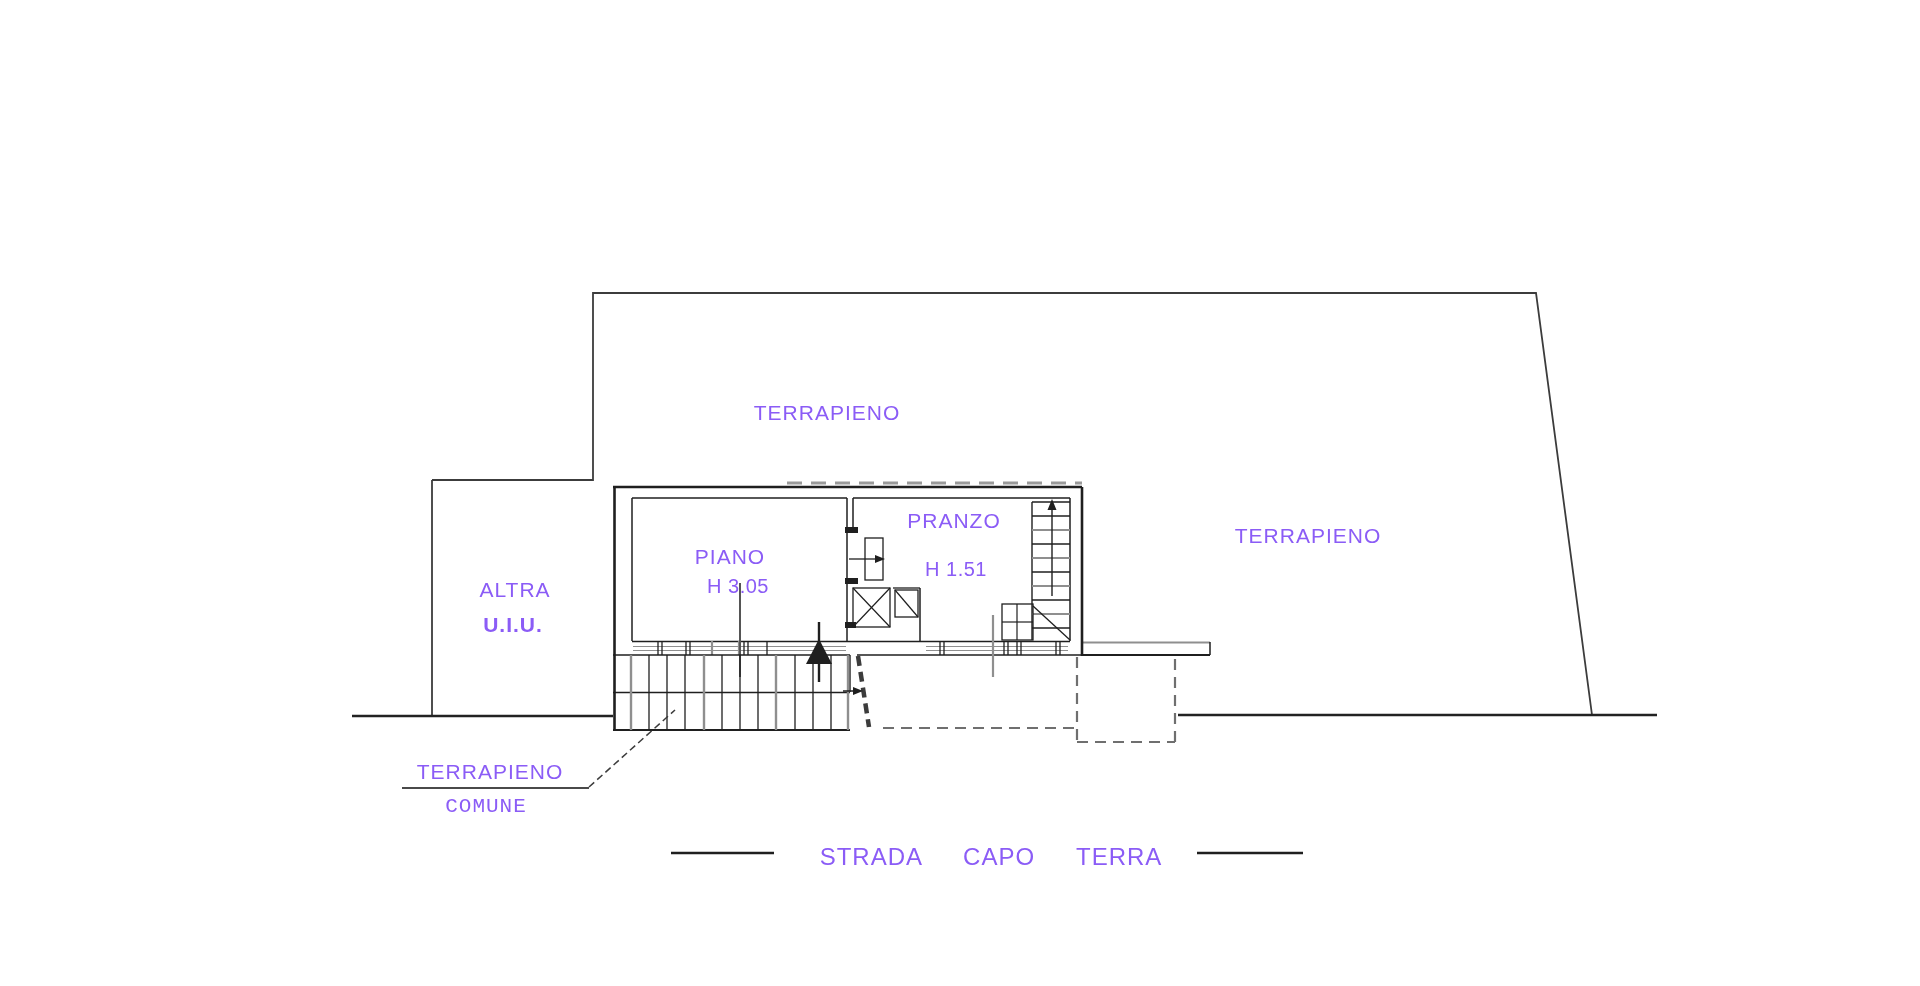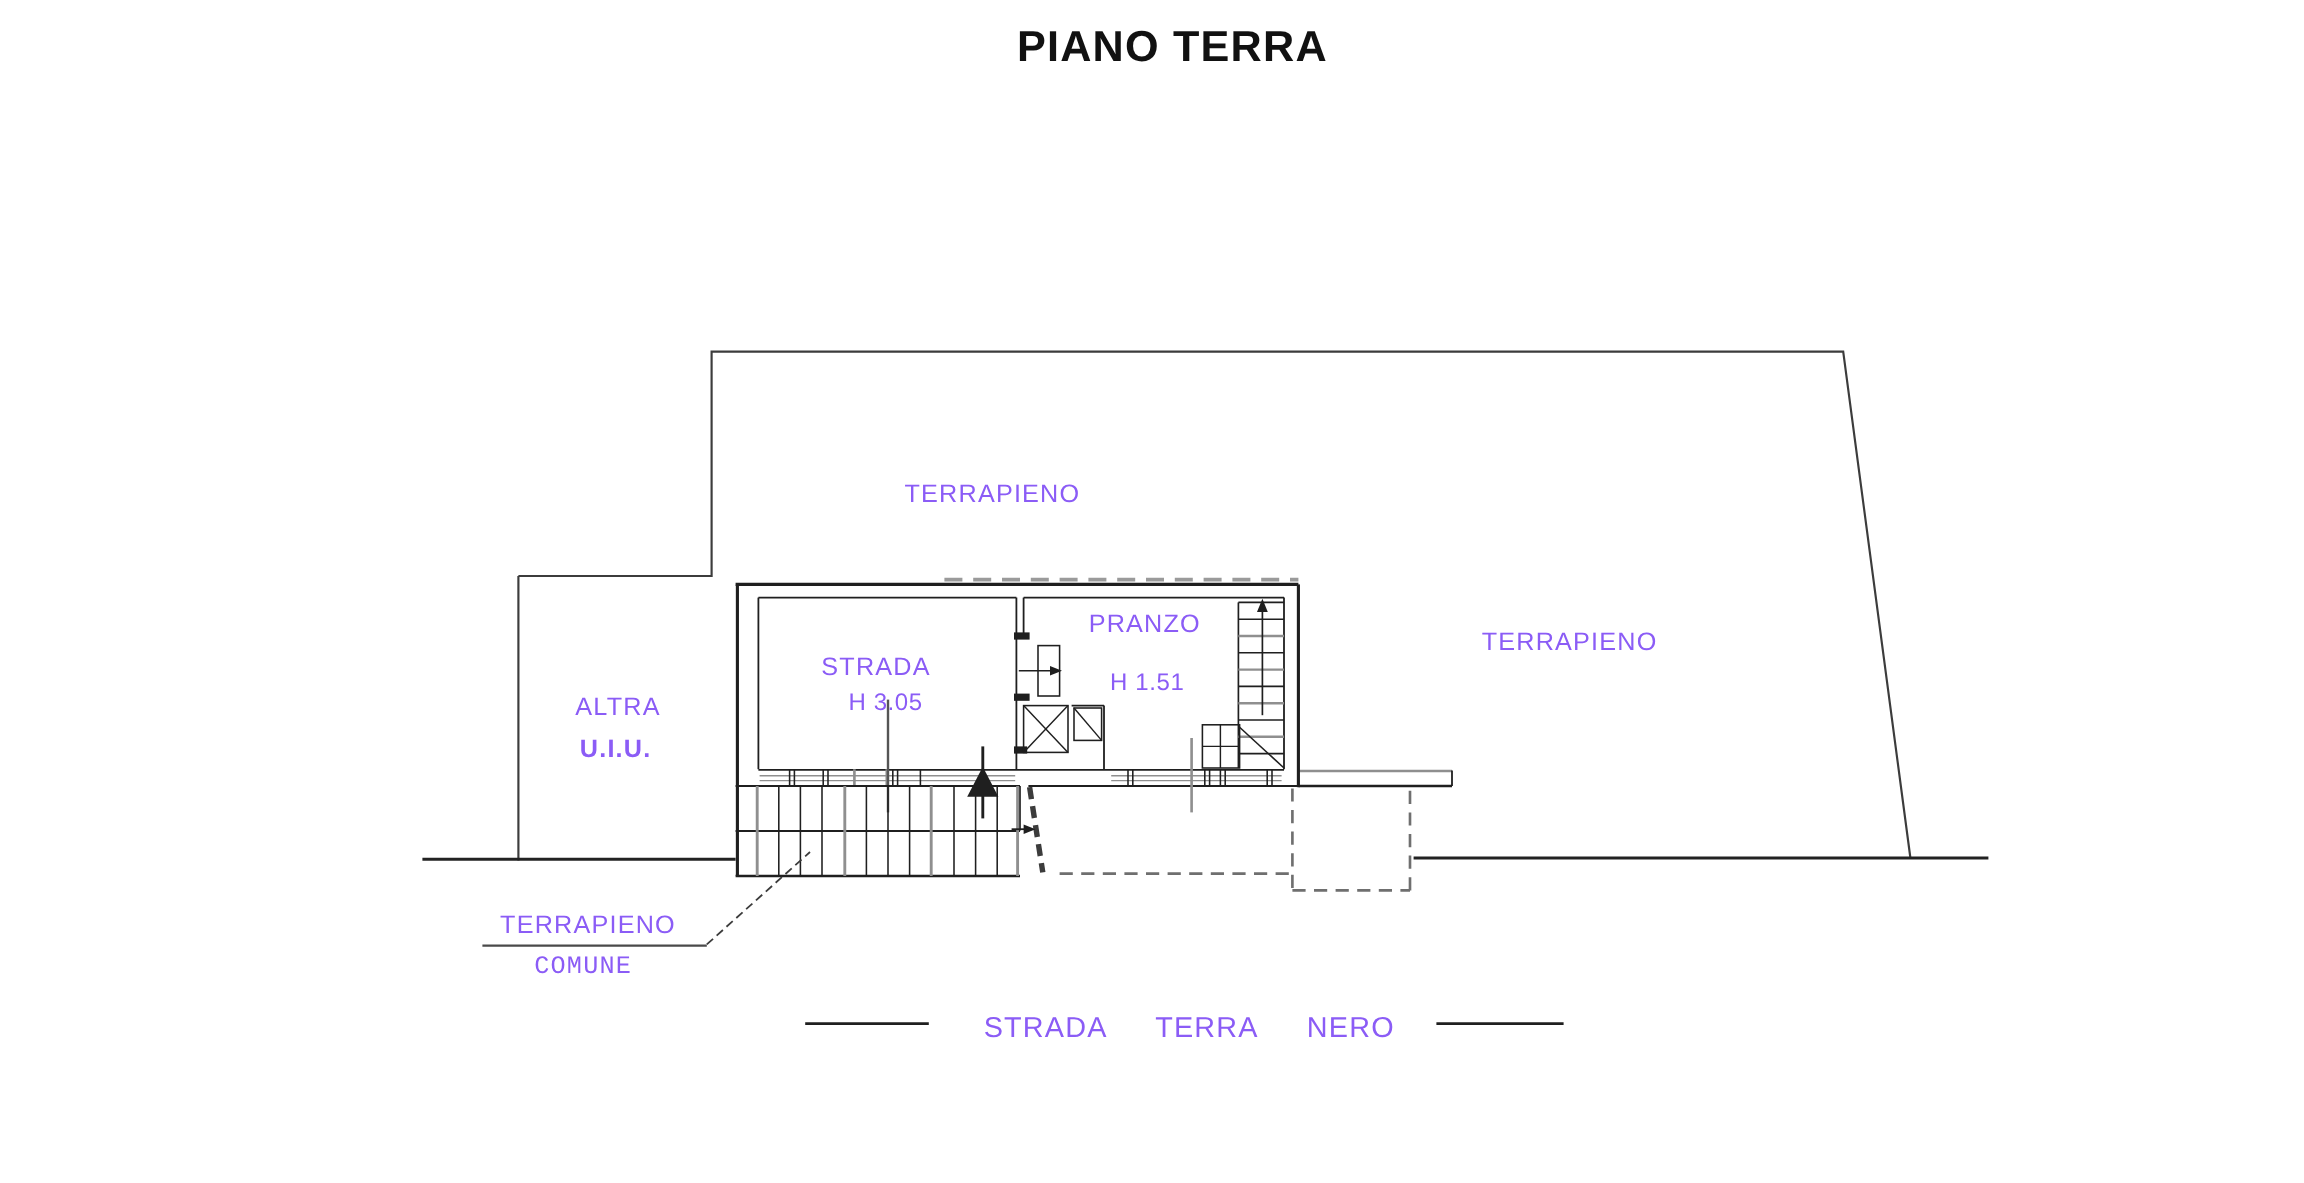--- a/index.html
+++ b/index.html
@@ -188,33 +188,32 @@
       <line x1="402" y1="788" x2="589" y2="788" stroke="#4a4a4a" stroke-width="2"></line>
       <line x1="589" y1="787" x2="675" y2="710" stroke="#3c3c3c" stroke-width="1.5" stroke-dasharray="7 4"></line>
     </g>
 
     <g stroke="#1f1f1f" stroke-width="2.4">
       <line x1="671" y1="853" x2="774" y2="853"></line>
       <line x1="1197" y1="853" x2="1303" y2="853"></line>
     </g>
   </svg>
 
-  <div class="lbl title" style="left:977px;top:39px;">PIANO TERRA</div>
 
   <div class="lbl" style="left:827px;top:412px;">TERRAPIENO</div>
 
   <div class="lbl" style="left:1308px;top:535px;">TERRAPIENO</div>
 
   <div class="lbl" style="left:515px;top:589px;">ALTRA</div>
   <div class="lbl" style="left:513px;top:624px;font-weight:bold;">U.I.U.</div>
 
-  <div class="lbl" style="left:730px;top:556px;">STRADA</div>
+  <div class="lbl" style="left:730px;top:556px;">PIANO</div>
   <div class="lbl small" style="left:738px;top:586px;text-align:center;">H 3.05</div>
 
   <div class="lbl" style="left:954px;top:520px;">PRANZO</div>
   <div class="lbl small" style="left:956px;top:569px;">H 1.51</div>
 
   <div class="lbl" style="left:490px;top:771px;">TERRAPIENO</div>
   <div class="lbl" style="left:486px;top:806px;font-family:Liberation Mono, monospace;">COMUNE</div>
 
-  <div class="lbl street" style="left:991px;top:857px;">STRADA  TERRA  NERO</div>
+  <div class="lbl street" style="left:991px;top:857px;">STRADA  CAPO  TERRA</div>
 
 </div>
 
 </body></html>

